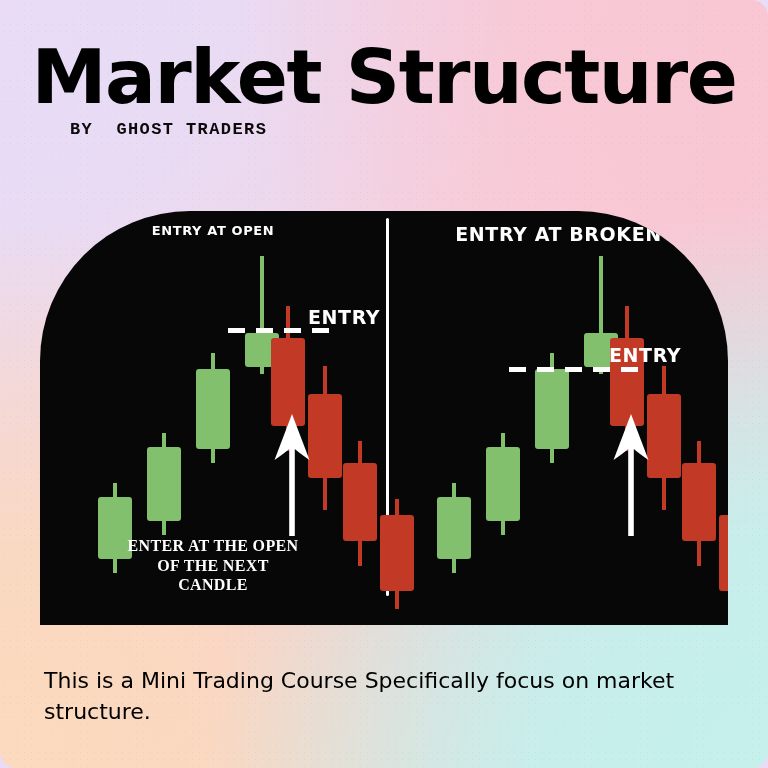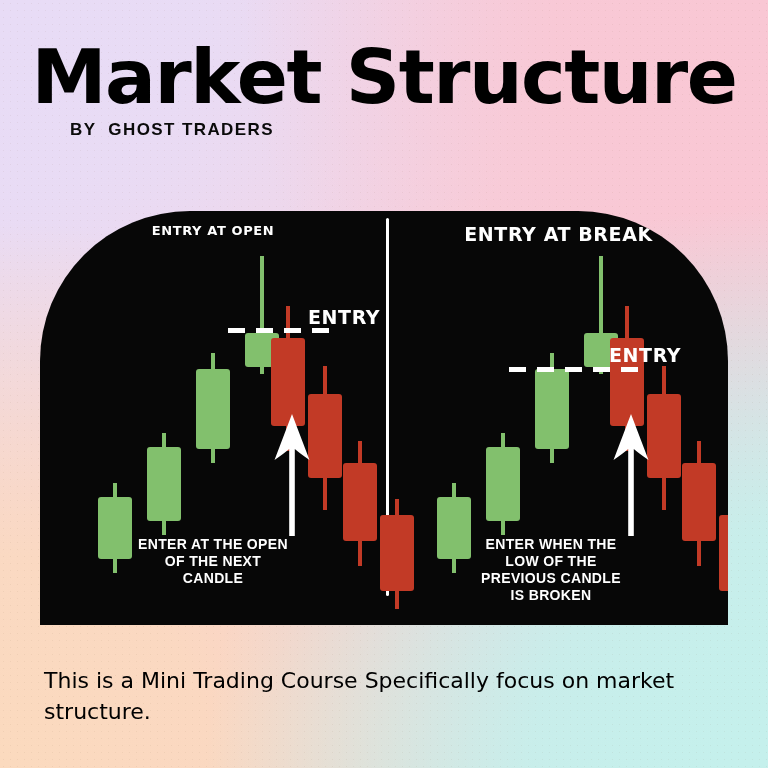--- a/index.html
+++ b/index.html
@@ -12,20 +12,21 @@
     overflow: hidden;
     font-family: "Liberation Sans", sans-serif;
     background: #EADCF6;
   }
 
   #poster {
     position: relative;
     width: 768px;
     height: 768px;
     overflow: hidden;
+    border-radius: 17px;
   }
 
   
   .bg-base {
     position: absolute;
     inset: 0;
     background: linear-gradient(135deg, #E9DCF6 0%, #F6D0DC 45%, #F9C9D5 60%, #C6F1EC 100%);
   }
   .bg-tl {
     position: absolute; inset: 0;
@@ -65,21 +66,21 @@
     line-height: 0.95;
     letter-spacing: -1.5px;
     color: #000000;
     margin: 0;
     transform: scaleX(1.02);
   }
   .subtitle {
     position: absolute;
     left: 70px;
     top: 78px;
-    font-family: Liberation Sans, sans-serif;
+    font-family: Liberation Mono, monospace;
     font-weight: 700;
     font-size: 17px;
     letter-spacing: 1.4px;
     color: #0b0b0b;
     white-space: pre;
   }
 
   
   .panel {
     position: absolute;
@@ -164,23 +165,23 @@
     white-space: nowrap;
   }
 
   
   .arrow { position: absolute; }
 
   
   .caption {
     position: absolute;
     text-align: center;
-    font-family: Liberation Sans, sans-serif;
-    font-weight: 700;
-    font-size: 14px;
+    font-family: Liberation Serif, serif;
+    font-weight: 700;
+    font-size: 16px;
     line-height: 1.22;
     letter-spacing: 0.35px;
     color: #ffffff;
     white-space: pre-line;
   }
 
   
   .footer {
     position: absolute;
     left: 44px;
@@ -266,21 +267,21 @@
         </svg>
       </div>
 
       <div class="caption" style="left:33px; top:325px; width:280px;">ENTER AT THE OPEN
 OF THE NEXT
 CANDLE</div>
     </div>
 
     <div class="side side-right">
 
-      <div class="side-heading">ENTRY AT BREAK</div>
+      <div class="side-heading">ENTRY AT BROKEN</div>
 
       <div class="candle bull" style="left:48px; top:272px; width:34px; height:90px;">
         <div class="wick" style="top:0; height:90px;"></div>
         <div class="body" style="top:14px; height:62px;"></div>
       </div>
 
       <div class="candle bull" style="left:97px; top:222px; width:34px; height:102px;">
         <div class="wick" style="top:0; height:102px;"></div>
         <div class="body" style="top:14px; height:74px;"></div>
       </div>
@@ -317,23 +318,19 @@
 
       <div class="entry-line" style="left:120px; top:156px; width:138px;"></div>
       <div class="entry-label" style="left:220px; top:133px;">ENTRY</div>
 
       <div class="arrow" style="left:222px; top:203px; width:40px; height:122px;">
         <svg width="40" height="122" viewBox="0 0 40 122">
           <path d="M20 0 L37.5 46 Q28 39.5 22.8 35 L22.8 122 L17.2 122 L17.2 35 Q12 39.5 2.5 46 Z" fill="#ffffff"></path>
         </svg>
       </div>
 
-      <div class="caption" style="left:22px; top:325px; width:280px;">ENTER WHEN THE
-LOW OF THE
-PREVIOUS CANDLE
-IS BROKEN</div>
     </div>
 
   </div>
 
   <div class="footer">This is a Mini Trading Course Specifically focus on market structure.</div>
 
 </div>
 
 </body></html>

